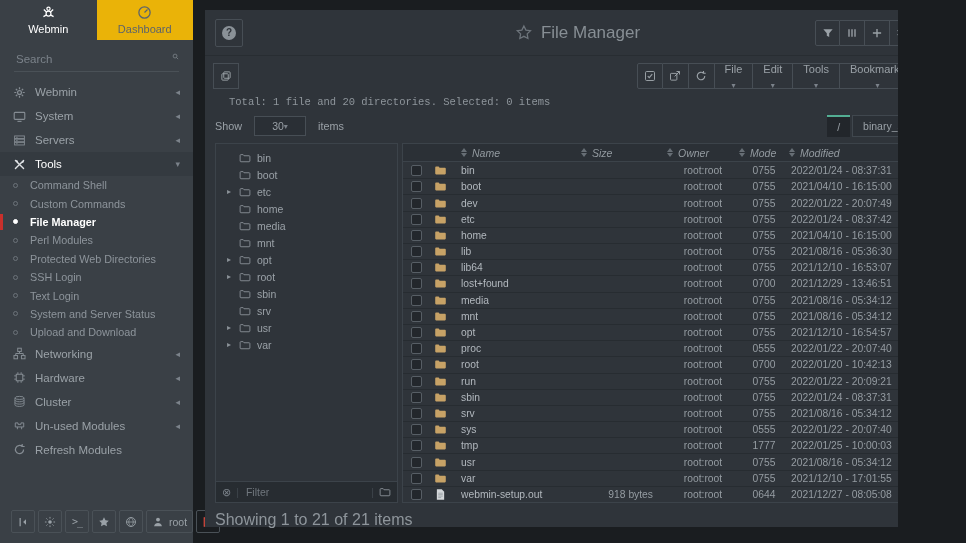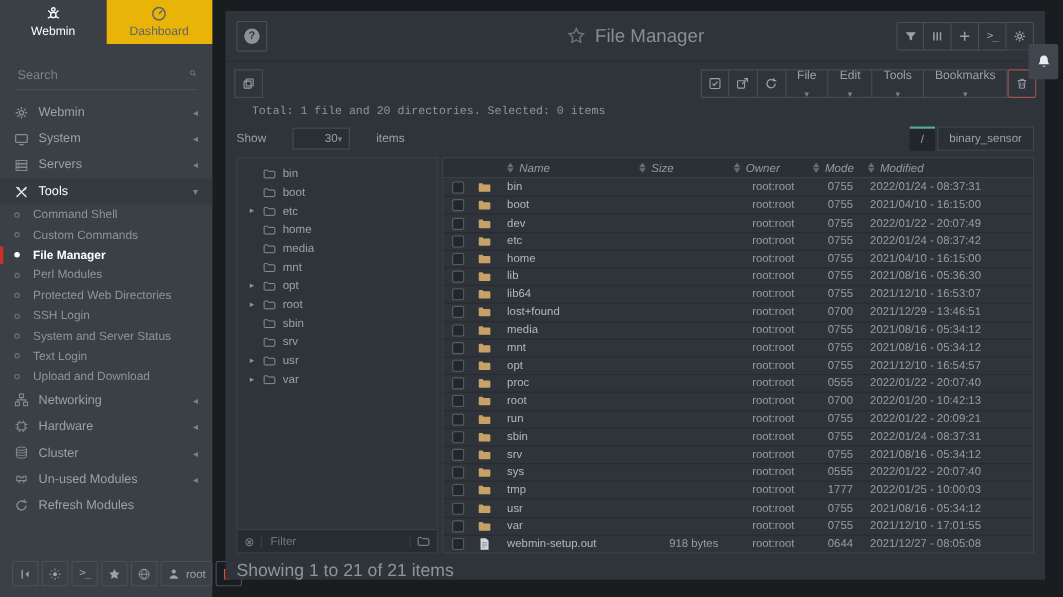--- a/index.html
+++ b/index.html
@@ -1,29 +1,29 @@
 <!DOCTYPE html>
 <html><head>
 <meta charset="utf-8">
 <style>
   html,body{margin:0;padding:0;background:#1a1d20;}
   *{box-sizing:border-box;}
-  .app{position:relative;width:966px;height:543px;background:#1a1d20;overflow:hidden;
+  .app{position:relative;width:898px;height:543px;background:#1a1d20;overflow:hidden;
        font-family:"Liberation Sans",sans-serif;-webkit-font-smoothing:antialiased;}
   svg{display:block;}
 
   
   .sidebar{position:absolute;left:0;top:0;width:193px;height:543px;background:#3a4046;}
   .tabs{display:flex;height:40px;}
   .tab{flex:1;display:flex;flex-direction:column;align-items:center;justify-content:center;
        gap:3px;font-size:11px;cursor:pointer;}
   .tab .ticon{width:15px;height:15px;}
   .tab.webmin{background:#3a4046;color:#ffffff;}
   .tab.dashboard{background:#eab308;color:#5d646b;}
-  .search-row{margin:16px 14px 4px;display:flex;align-items:center;height:26px;
+  .search-row{margin:6px 14px 4px;display:flex;align-items:center;height:26px;
               border-bottom:1px solid #4a5157;}
   .search-row input{flex:1;background:transparent;border:none;outline:none;color:#aab0b6;
               font-size:11.5px;font-family:inherit;}
   .search-row input::placeholder{color:#7b828a;}
   .search-icon{width:12px;height:12px;color:#8a9197;}
   .nav{margin-top:8px;}
   .nav-cat{height:24px;display:flex;align-items:center;gap:9px;padding:0 13px;
            font-size:11.5px;color:#9aa1a7;cursor:pointer;}
   .nav-cat .cicon{width:13px;height:13px;flex:0 0 13px;color:#858c93;}
   .nav-cat .chev{margin-left:auto;font-size:9px;color:#7b828a;}
@@ -73,22 +73,22 @@
   .tbtn .tbicon{width:12px;height:12px;}
   .tb-right{margin-left:auto;display:flex;}
   .tb-right .tbtn{border-left:none;}
   .tb-right .tbtn:first-child{border-left:1px solid #474e55;border-radius:2px 0 0 2px;}
   .tbtn.menu{padding:0 10px;flex-direction:column;}
   .tbtn .caret{font-size:8px;color:#7b828a;}
   .tbtn.trash{border:1px solid #a0534f !important;border-radius:2px;margin-left:0;}
 
   .c-summary{padding:7px 24px 0;font-size:10.5px;color:#8e959b;font-family:Liberation Mono, monospace;}
   .c-pager{display:flex;align-items:center;padding:7px 10px 6px;font-size:10.8px;color:#9aa1a7;}
-  .page-select{width:52px;height:20px;margin:0 24px;border:1px solid #474e55;background:#2a2f35;
-        display:flex;align-items:center;justify-content:flex-end;padding:0 6px;
+  .page-select{width:52px;height:20px;margin:0 12px;border:1px solid #474e55;background:#2a2f35;
+        display:flex;align-items:center;justify-content:center;padding:0 6px;
         font-size:10.5px;color:#9aa1a7;cursor:pointer;}
   .page-select .caret{font-size:8px;color:#7b828a;}
   .path-group{margin-left:auto;display:flex;gap:2px;}
   .path-seg{height:22px;display:flex;align-items:center;padding:0 10px;font-size:10.5px;
         color:#9aa1a7;cursor:pointer;}
   .path-seg.root{background:#22262b;border-top:2px solid #53ae93;}
   .path-seg.current{background:#2b3036;border:1px solid #40474e;}
 
   .c-main{display:flex;gap:4px;padding:0 10px;height:360px;}
   .tree-panel{width:183px;border:1px solid #3c434a;display:flex;flex-direction:column;}
@@ -227,25 +227,25 @@
         <div class="sub-item">
           <span class="bullet"></span>
           <span>Protected Web Directories</span>
         </div>
         <div class="sub-item">
           <span class="bullet"></span>
           <span>SSH Login</span>
         </div>
         <div class="sub-item">
           <span class="bullet"></span>
-          <span>System and Server Status</span>
+          <span>Text Login</span>
         </div>
         <div class="sub-item">
           <span class="bullet"></span>
-          <span>Text Login</span>
+          <span>System and Server Status</span>
         </div>
         <div class="sub-item">
           <span class="bullet"></span>
           <span>Upload and Download</span>
         </div>
         <div class="nav-cat">
           <span class="cicon">
             <svg viewBox="0 0 16 16" fill="none" stroke="currentColor" stroke-width="1.2">
               <rect x="5.8" y="1.5" width="4.4" height="4"></rect>
               <rect x="1.2" y="10.5" width="4.4" height="4"></rect>

